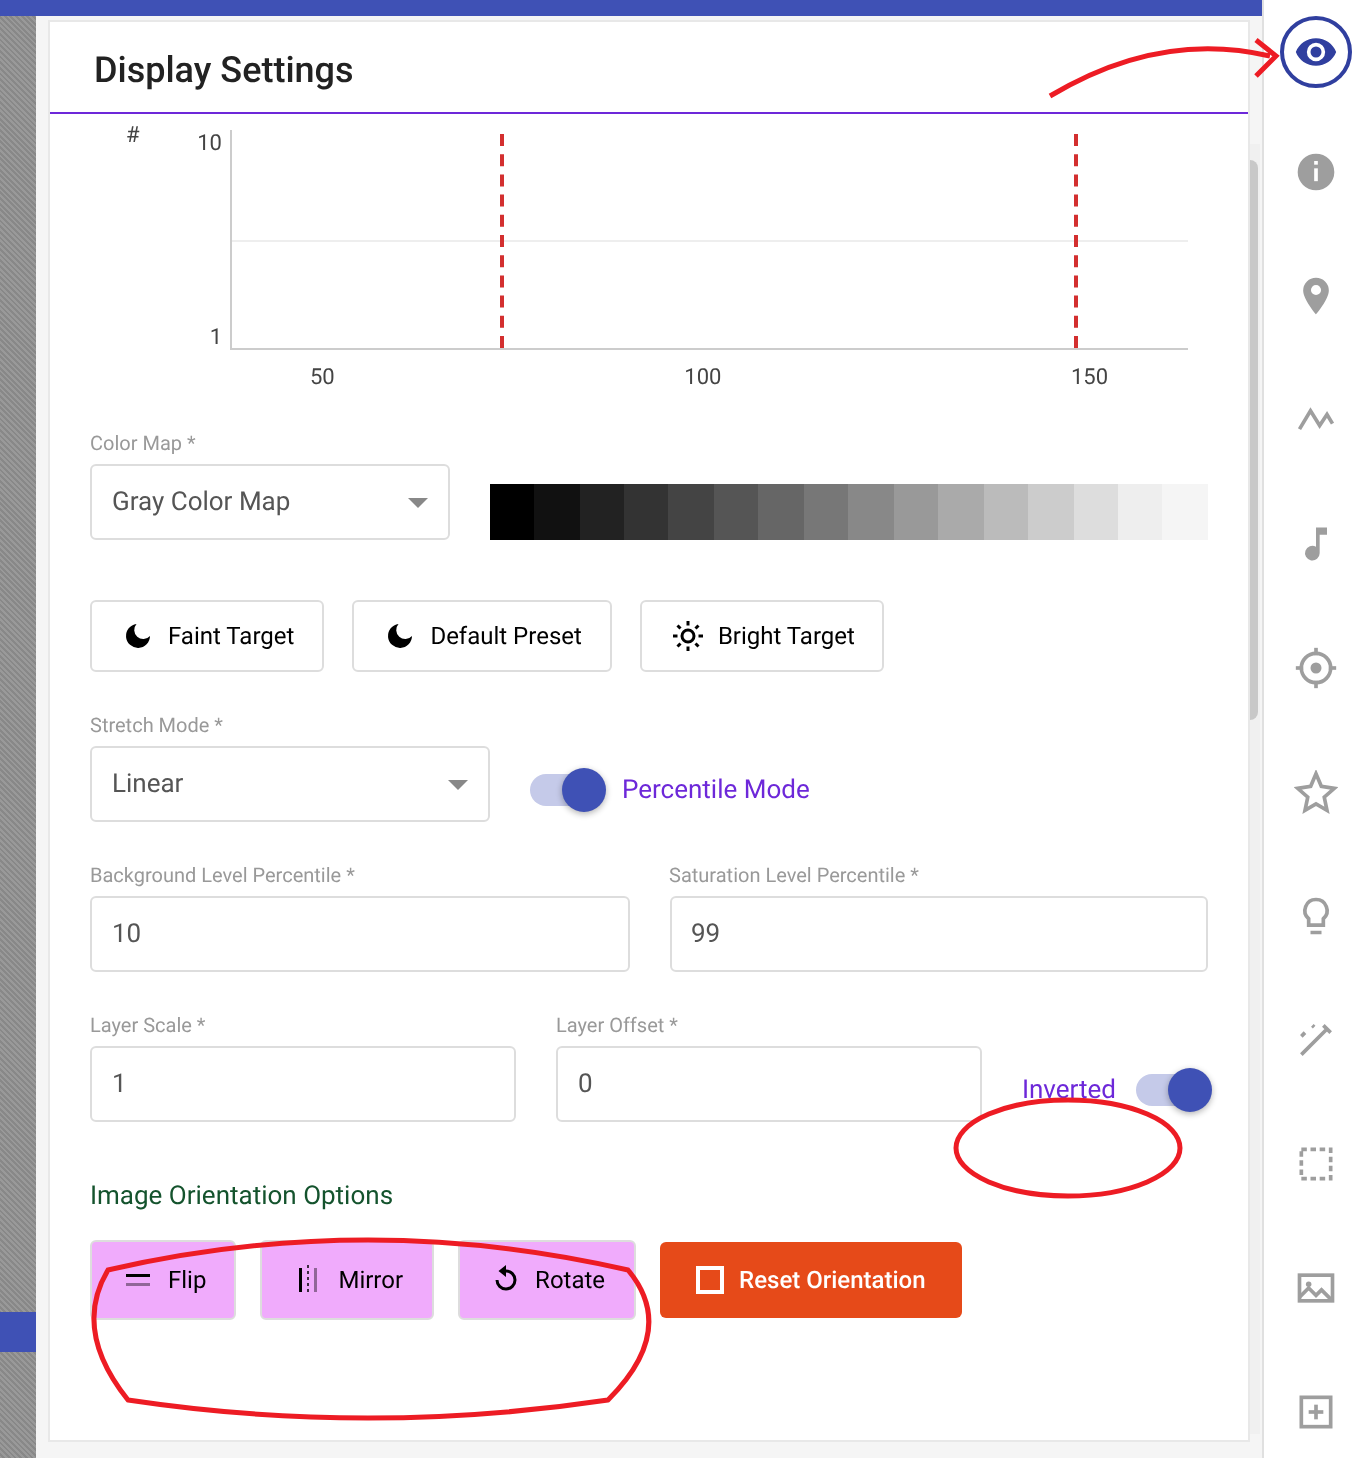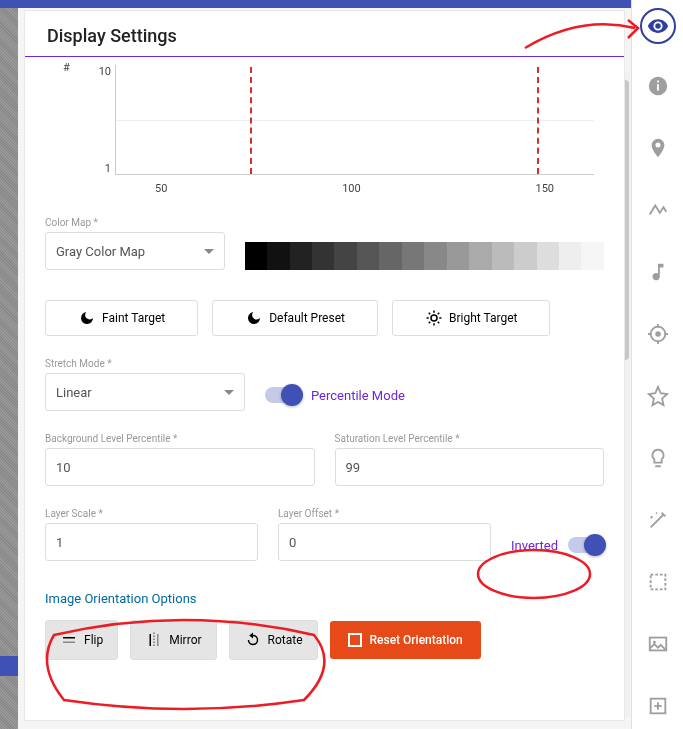--- a/index.html
+++ b/index.html
@@ -34,31 +34,31 @@
 .field-label { font-size: 10px; color: #999; margin-bottom: 4px; }
 .select, .text-input { width: 100%; height: 38px; border: 1px solid #ddd; border-radius: 3px; background: #fff; padding: 0 10px; font-size: 13px; color: #555; display: flex; align-items: center; justify-content: space-between; }
 .text-input { font-size: 13px; }
 .caret { width: 0; height: 0; border-left: 5px solid transparent; border-right: 5px solid transparent; border-top: 5px solid #888; }
 
 .gradient { flex: 2; height: 28px; background: linear-gradient(to right, #000 0%, #fff 100%); display: flex; }
 .gradient span { flex: 1; }
 .gradient span:nth-child(1){background:#000}.gradient span:nth-child(2){background:#111}.gradient span:nth-child(3){background:#222}.gradient span:nth-child(4){background:#333}.gradient span:nth-child(5){background:#444}.gradient span:nth-child(6){background:#555}.gradient span:nth-child(7){background:#666}.gradient span:nth-child(8){background:#777}.gradient span:nth-child(9){background:#888}.gradient span:nth-child(10){background:#999}.gradient span:nth-child(11){background:#aaa}.gradient span:nth-child(12){background:#bbb}.gradient span:nth-child(13){background:#ccc}.gradient span:nth-child(14){background:#ddd}.gradient span:nth-child(15){background:#eee}.gradient span:nth-child(16){background:#f5f5f5}
 
 .preset-row { display: flex; gap: 14px; margin-top: 30px; }
-.preset-btn { display: flex; align-items: center; gap: 6px; padding: 8px 32px; border: 1px solid #ddd; border-radius: 3px; background: #fff; font-size: 12px; cursor: pointer; }
+.preset-btn { display: flex; align-items: center; gap: 6px; padding: 8px 14px; border: 1px solid #ddd; border-radius: 3px; background: #fff; font-size: 12px; cursor: pointer; }
 .preset-btn svg { width: 18px; height: 18px; }
 
 .toggle-row { display: flex; align-items: center; gap: 10px; }
 .toggle { width: 36px; height: 16px; background: #c5cae9; border-radius: 10px; position: relative; cursor: pointer; }
 .toggle::after { content:''; position: absolute; right: -2px; top: -3px; width: 22px; height: 22px; background: #3f51b5; border-radius: 50%; box-shadow: 0 1px 3px rgba(0,0,0,.3); }
 .toggle-label { font-size: 13px; color: #6d28d9; }
 
-.section-title { font-size: 13px; color: #0369a1; margin-top: 30px; }
+.section-title { font-size: 13px; color: #14532d; margin-top: 30px; }
 .orient-row { display: flex; gap: 12px; margin-top: 14px; align-items: center; }
-.orient-btn { display: flex; align-items: center; gap: 6px; padding: 10px 14px; border: 1px solid #ddd; border-radius: 3px; background: #e5e5e5; font-size: 12px; cursor: pointer; }
+.orient-btn { display: flex; align-items: center; gap: 6px; padding: 10px 14px; border: 1px solid #ddd; border-radius: 3px; background: #f0abfc; font-size: 12px; cursor: pointer; }
 .orient-btn svg { width: 18px; height: 18px; }
 .reset-btn { display: flex; align-items: center; gap: 8px; padding: 12px 18px; background: #e64a19; color: #fff; border-radius: 3px; font-size: 12px; font-weight: 500; cursor: pointer; }
 .reset-btn .box { width: 14px; height: 14px; border: 2px solid #fff; }
 
 
 .anno { position: absolute; pointer-events: none; }
 .anno svg { overflow: visible; }
 .anno path, .anno ellipse { stroke: #ed1c24; stroke-width: 2.5; fill: none; }
 
 .scrollbar-track { position: absolute; right: 53px; top: 72px; bottom: 12px; width: 10px; background: #f0f0f0; }

